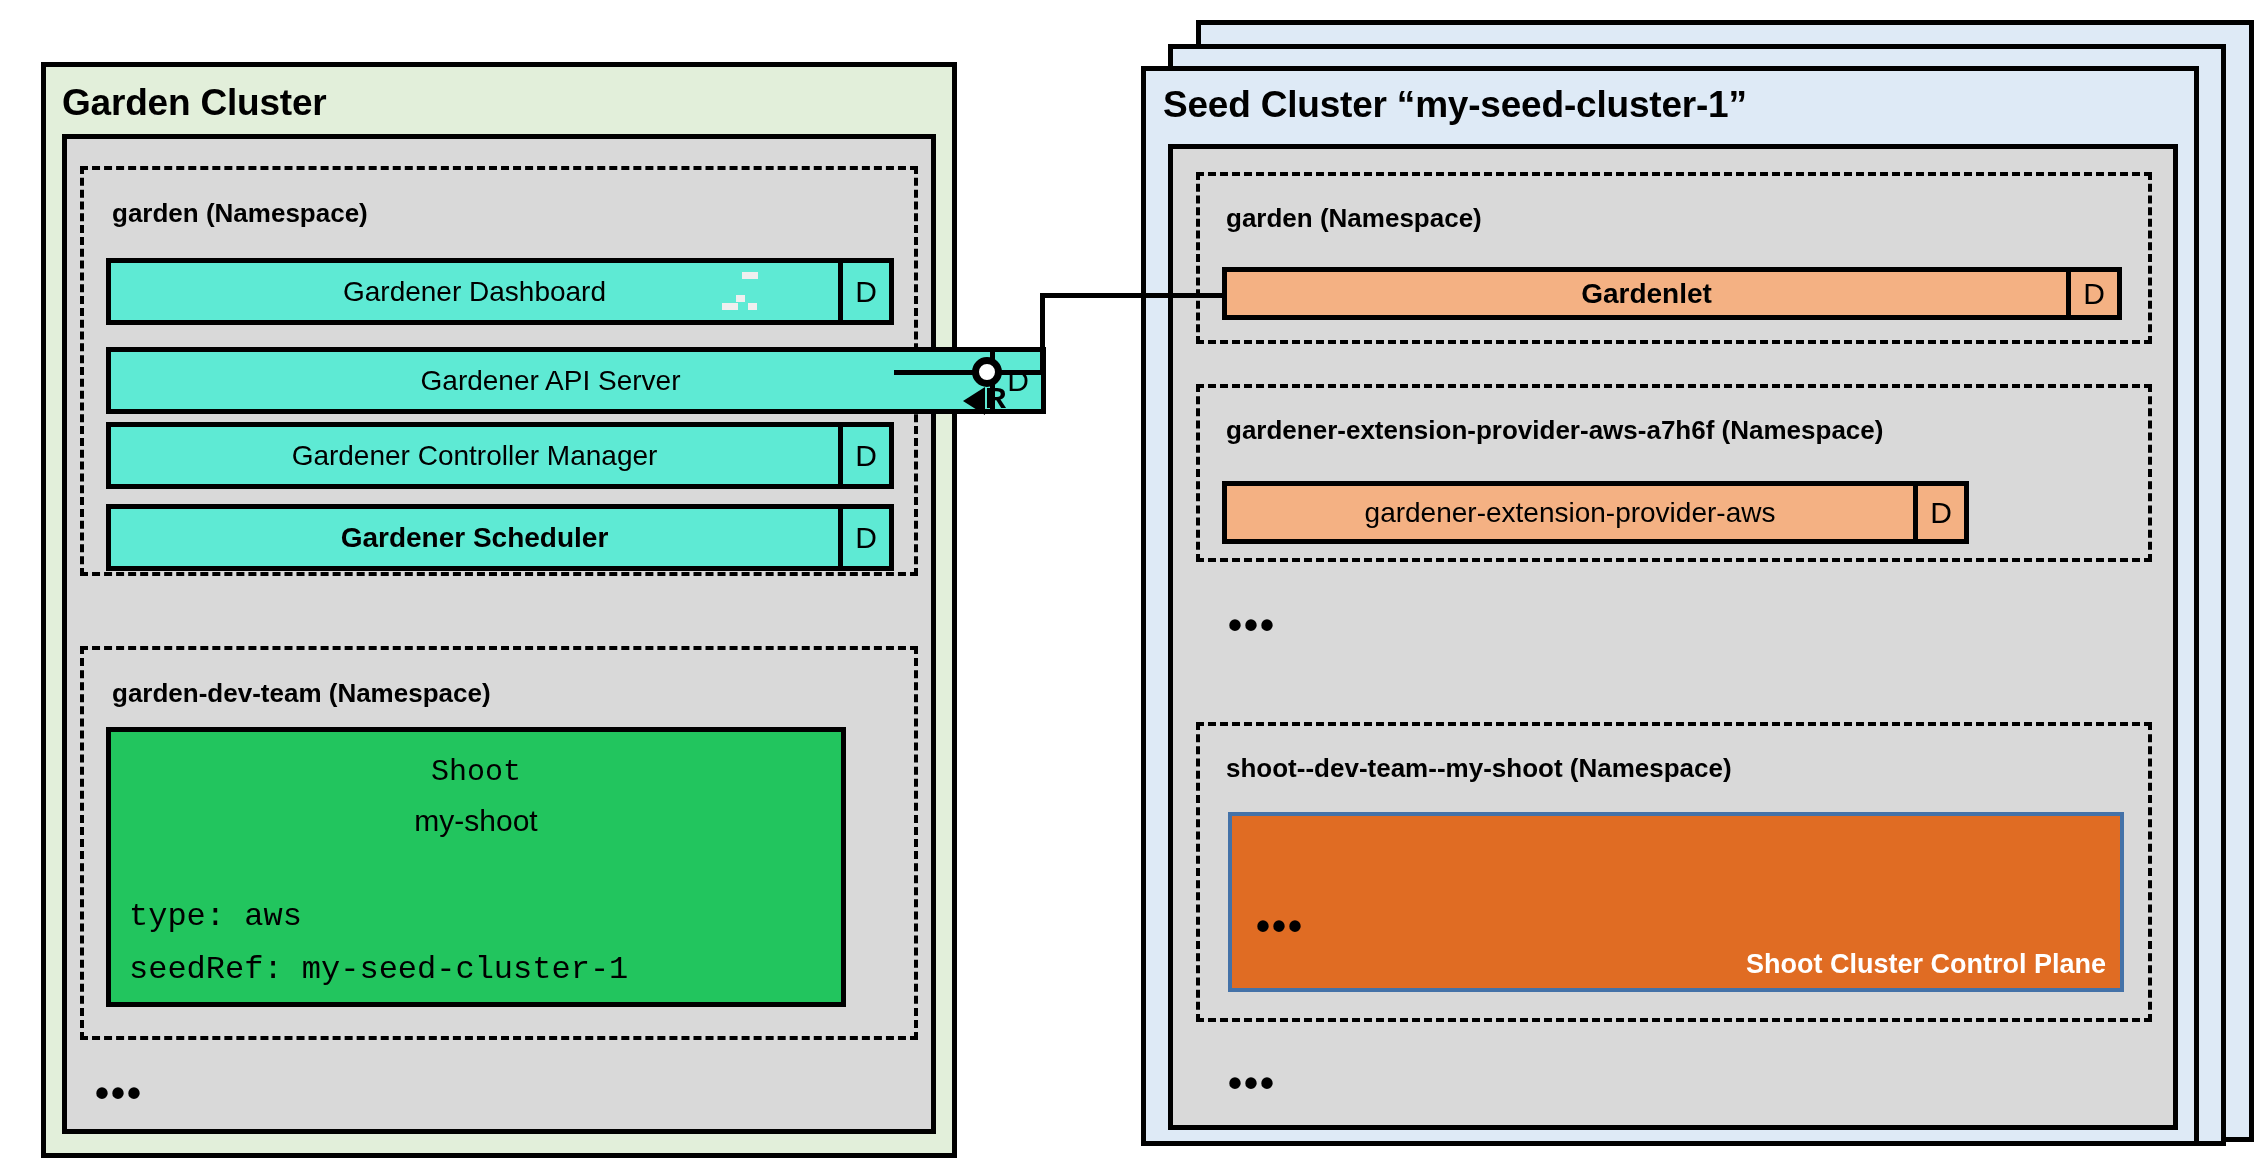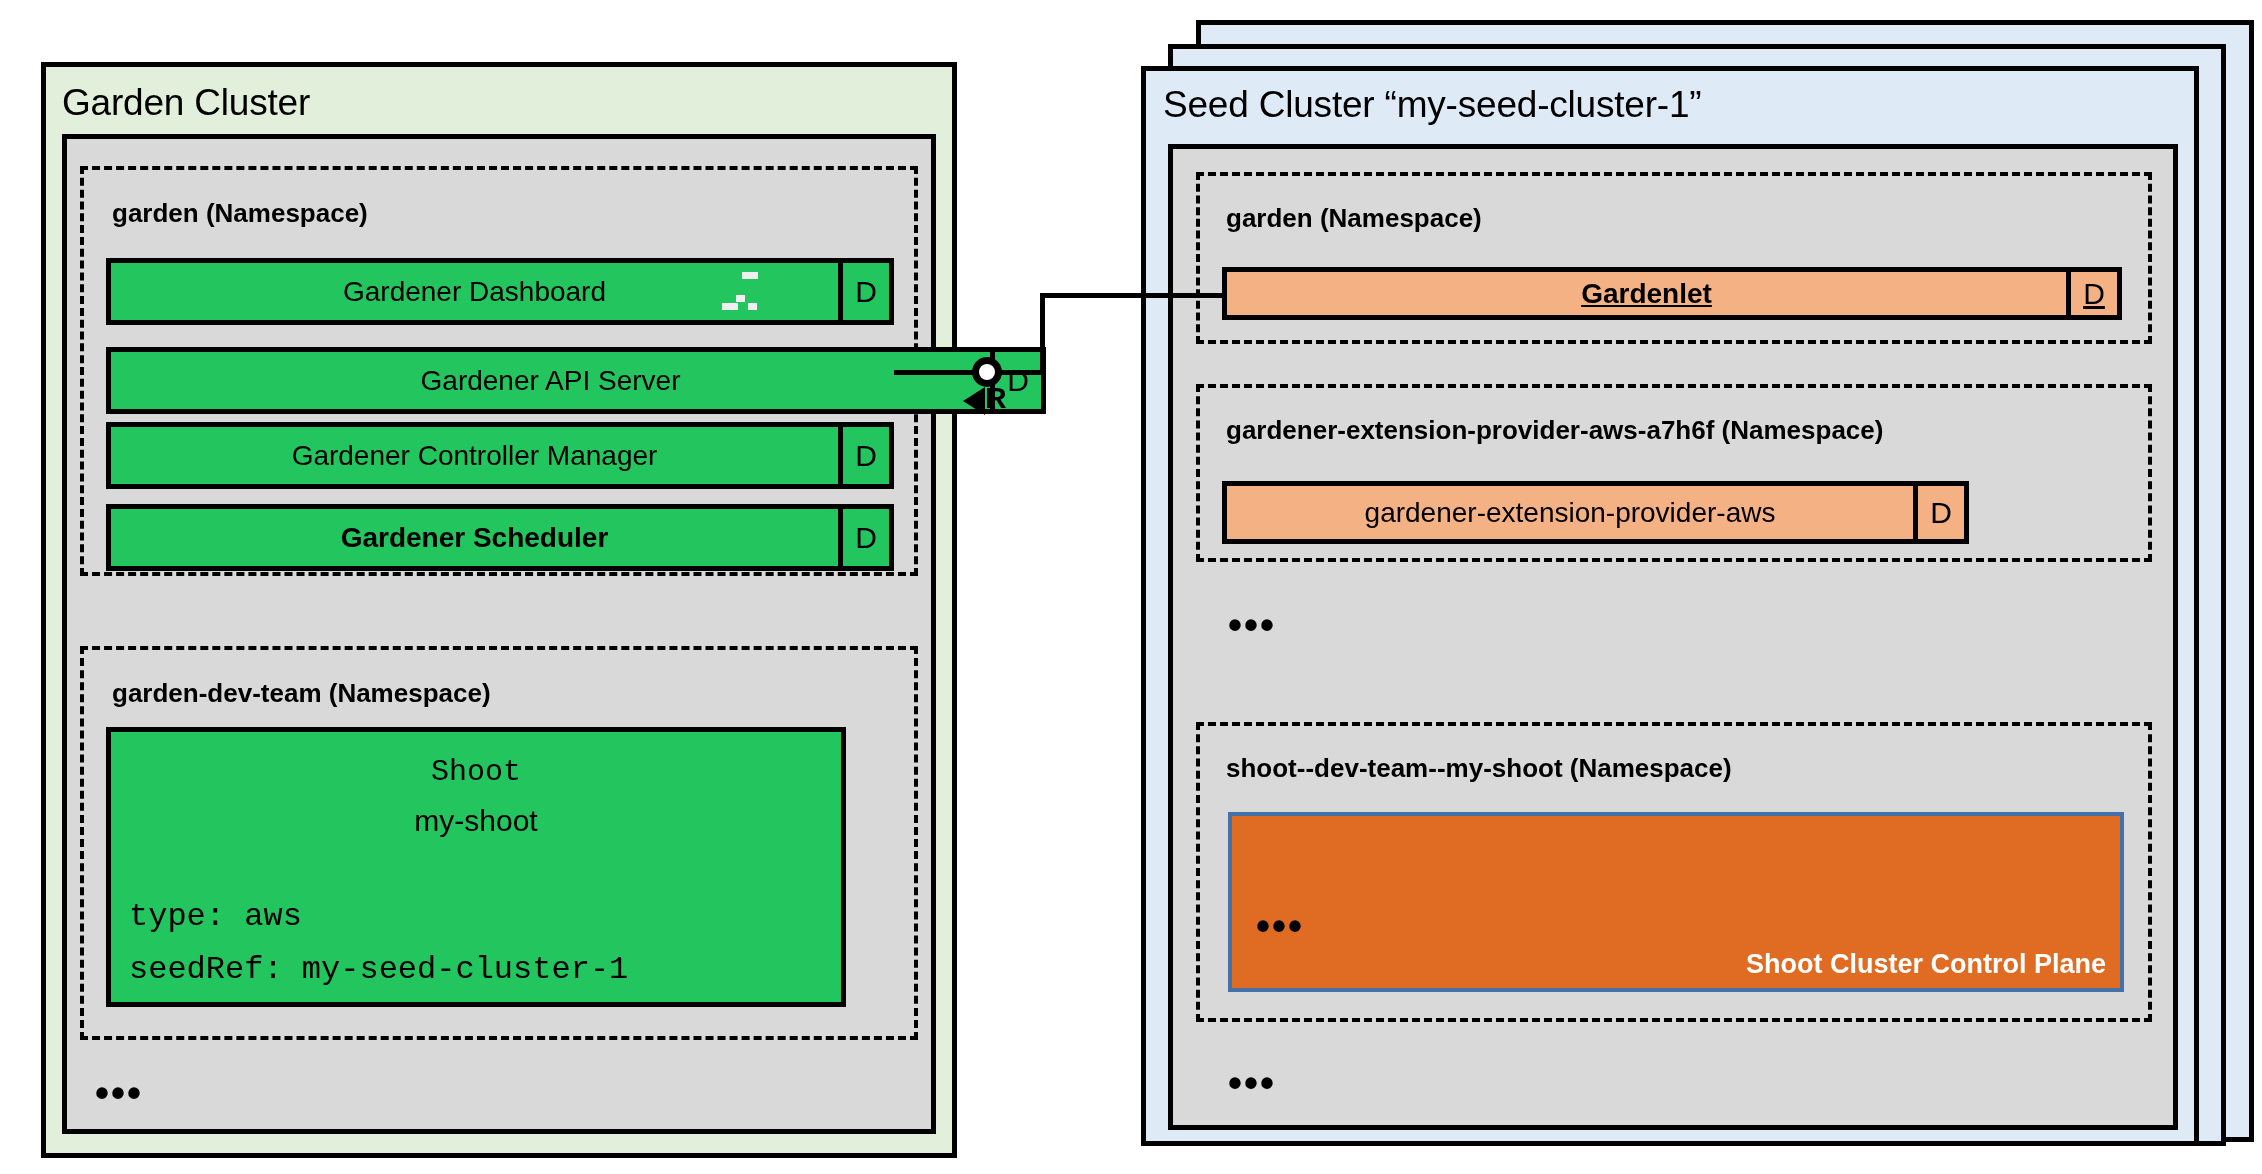--- a/index.html
+++ b/index.html
@@ -38,21 +38,21 @@
   .seed-cluster {
     background: #DEEAF6;
   }
   .seed-shadow {
     background: #DEEAF6;
   }
 
   .cluster-title {
     position: absolute;
     font-size: 37px;
-    font-weight: 400;
+    font-weight: 700;
     letter-spacing: -0.2px;
     white-space: nowrap;
     color: #000000;
   }
 
   
   .cluster-body {
     background: #D9D9D9;
   }
 
@@ -88,21 +88,21 @@
   }
   .component .comp-kind {
     flex: 0 0 auto;
     width: 46px;
     border-left: 5px solid #000000;
     display: flex;
     align-items: center;
     justify-content: center;
     font-size: 30px;
   }
-  .comp-green { background: #22c55e; }
+  .comp-green { background: #5eead4; }
   .comp-orange { background: #F4B183; }
   .bold { font-weight: bold; }
 
   
   .faint-mark {
     position: absolute;
     background: #EFEFEF;
   }
 
   
@@ -248,21 +248,21 @@
   <div class="dots" style="left:95px; top:1088px;">•••</div>
 
   <div class="box solid-border seed-cluster" style="left:1141px; top:66px; width:1058px; height:1080px;"></div>
   <div class="cluster-title" style="left:1163px; top:84px;">Seed Cluster “my-seed-cluster-1”</div>
 
   <div class="box solid-border cluster-body" style="left:1168px; top:144px; width:1010px; height:986px;"></div>
 
   <div class="box dashed-border namespace" style="left:1196px; top:172px; width:956px; height:172px;"></div>
   <div class="ns-label" style="left:1226px; top:203px;">garden (Namespace)</div>
 
-  <div class="component comp-orange" style="left:1222px; top:267px; width:900px; height:53px;text-decoration:underline;">
+  <div class="component comp-orange" style="left:1222px; top:267px; width:900px; height:53px;">
     <div class="comp-label bold">Gardenlet</div>
     <div class="comp-kind comp-orange">D</div>
   </div>
 
   <div class="box dashed-border namespace" style="left:1196px; top:384px; width:956px; height:178px;"></div>
   <div class="ns-label" style="left:1226px; top:415px;">gardener-extension-provider-aws-a7h6f (Namespace)</div>
 
   <div class="component comp-orange" style="left:1222px; top:481px; width:747px; height:63px;">
     <div class="comp-label">gardener-extension-provider-aws</div>
     <div class="comp-kind comp-orange">D</div>

